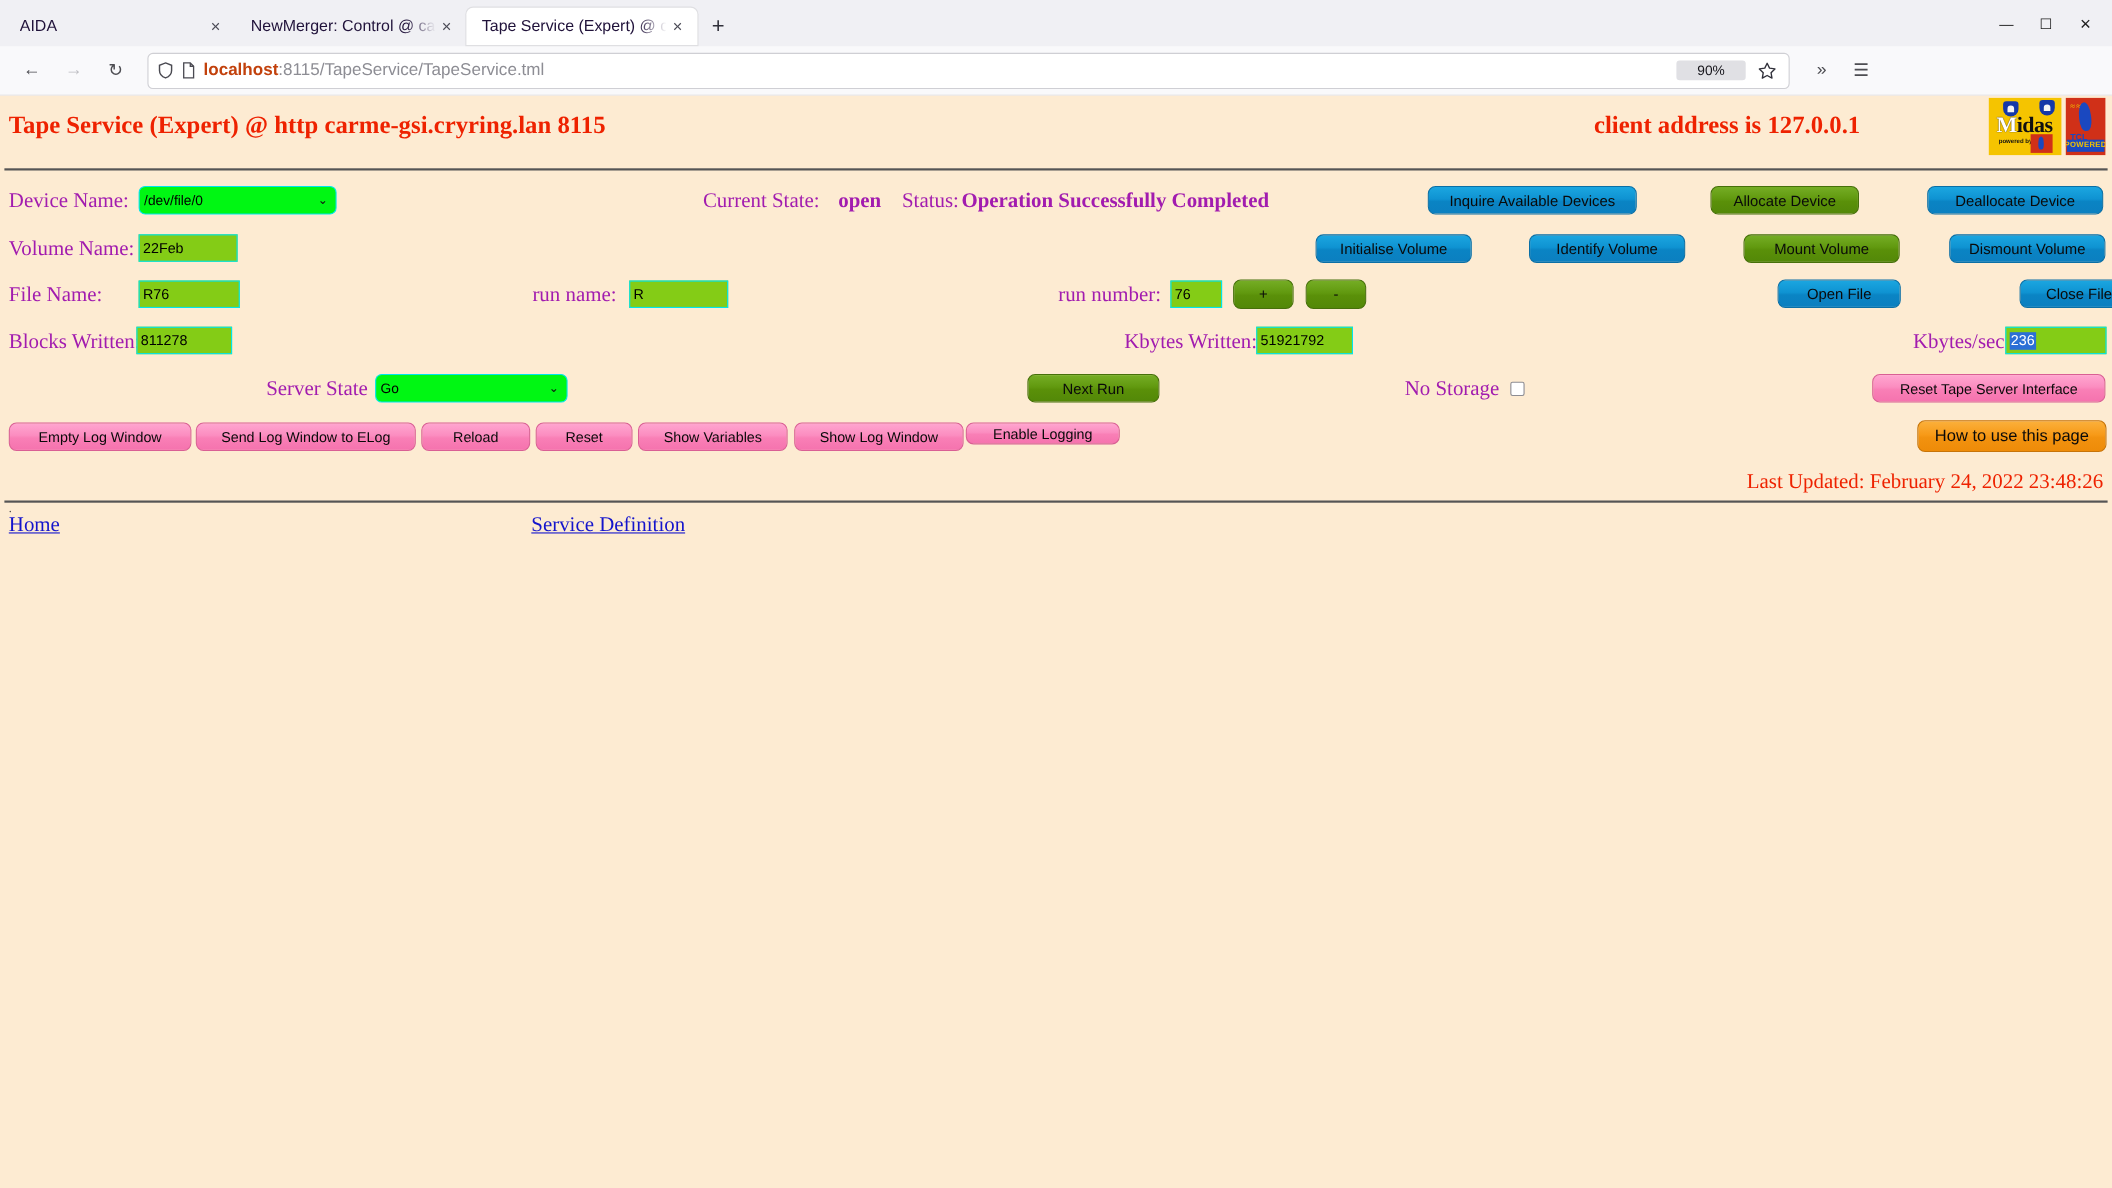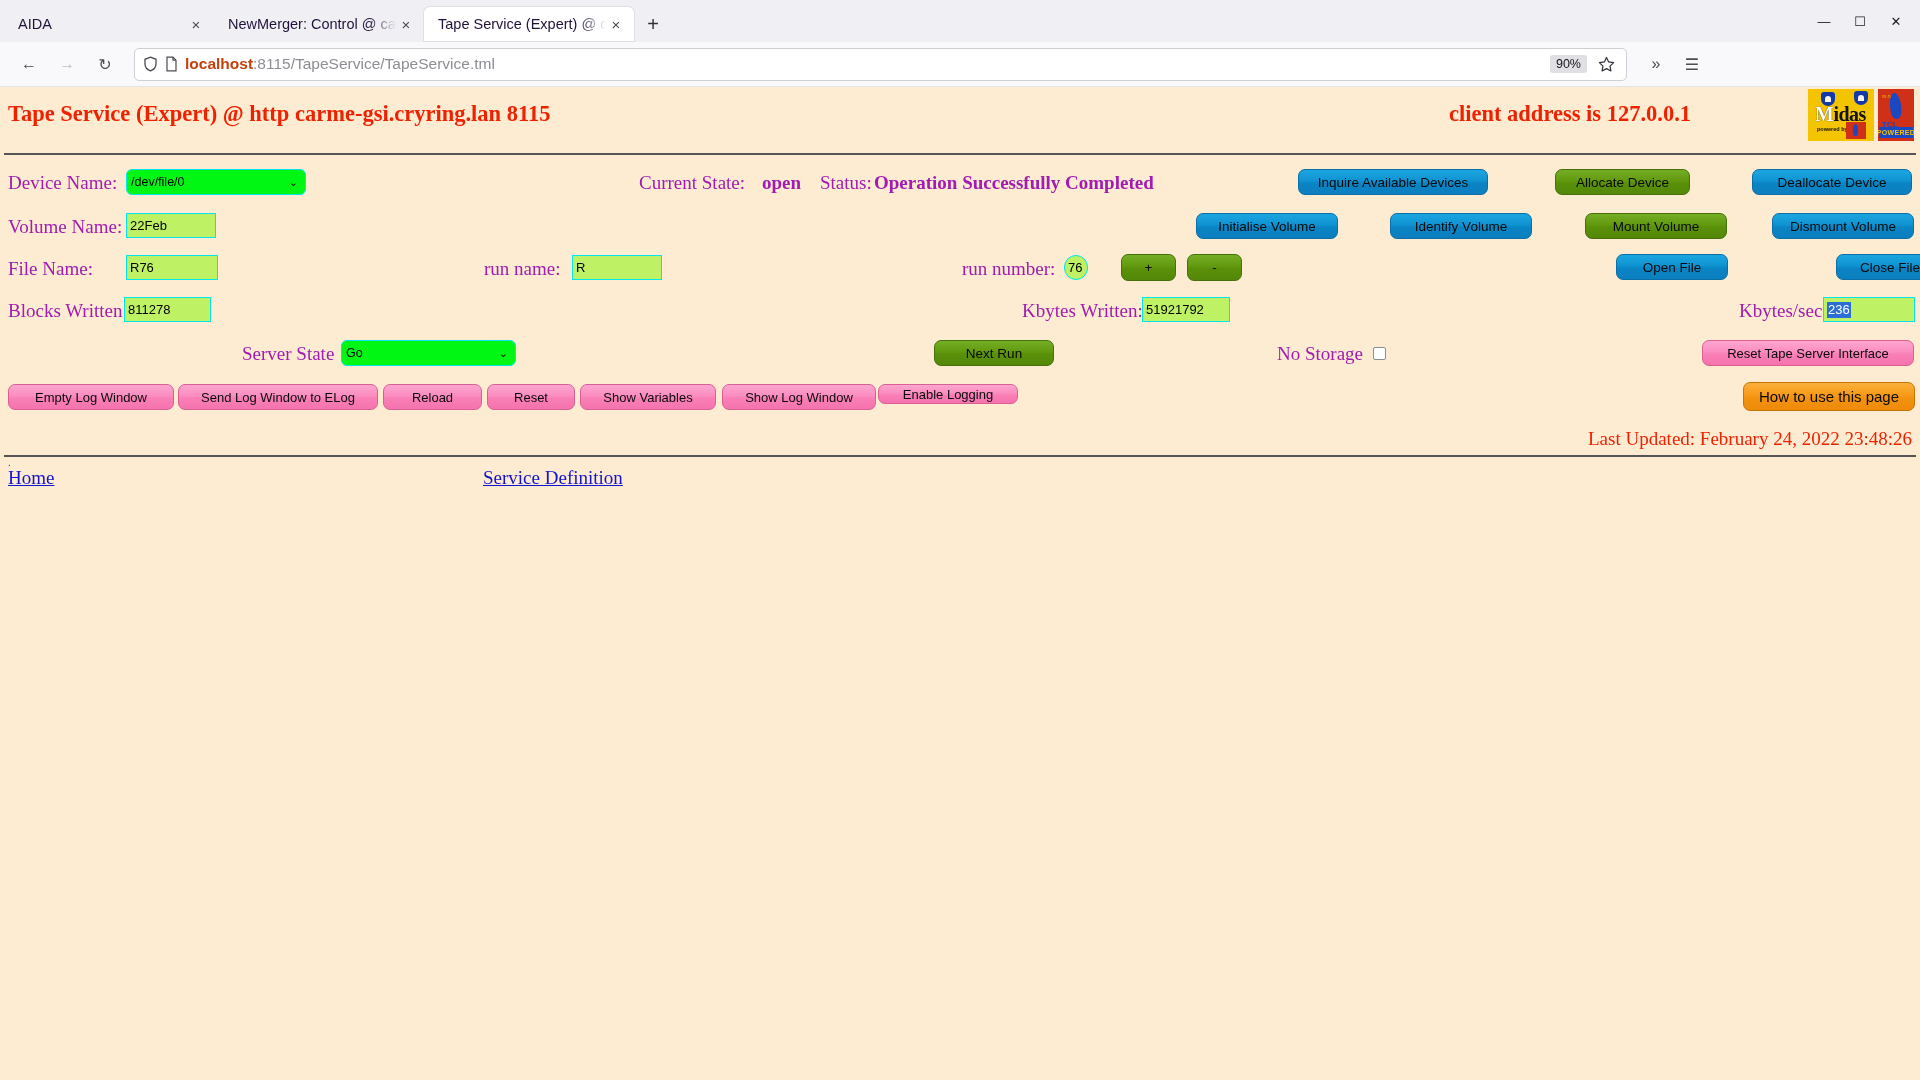--- a/index.html
+++ b/index.html
@@ -93,21 +93,21 @@
     align-items: center;
     padding: 0 8px;
     gap: 7px;
     max-width: 1493px;
   }
   .url-text { font-size: 15.5px; color: #8d8d94; white-space: nowrap; }
   .url-text b { color: #c2410c; font-weight: 600; }
   .zoombadge {
     font-size: 12.5px; color: #15141a;
     background: #e0e0e4; border-radius: 3px;
-    padding: 2px 6px; margin-left: auto;
+    padding: 2px 19px; margin-left: auto;
   }
   .starbtn { width: 24px; height: 24px; display:flex; align-items:center; justify-content:center; color:#30303a; }
   .navright { display: flex; align-items: center; gap: 2px; }
 
   
   .page {
     flex: 1 1 auto;
     background: #fdebd2;
     position: relative;
     font-family: "Liberation Serif", serif;
@@ -193,21 +193,21 @@
     color: #a21caf;
     font-size: 19px;
     font-family: "Liberation Serif", serif;
     white-space: nowrap;
   }
   .val-bold { font-weight: bold; }
 
   input.txt {
     position: absolute;
     border: 1px solid #00e5ee;
-    background: #bef264;
+    background: #84cc16;
     font-family: "Liberation Sans", sans-serif;
     font-size: 13px;
     color: #000;
     height: 25px;
     padding: 0 3px;
     outline: none;
   }
   input.txt.sel { color: #fff; }
   .selwrap { position:absolute; }
   .selwrap input { position: static; }
@@ -407,21 +407,21 @@
       <div class="btn green" style="left:1585px; top:58px; width:142px; height:26px;">Mount Volume</div>
       <div class="btn blue" style="left:1772px; top:58px; width:142px; height:26px;">Dismount Volume</div>
 
       <div class="lbl" style="left:8px; top:103px;">File Name:</div>
       <input class="txt" style="left: 126px; top: 100px; width: 92px;" value="R76">
 
       <div class="lbl" style="left:484px; top:103px;">run name:</div>
       <input class="txt" style="left: 572px; top: 100px; width: 90px;" value="R">
 
       <div class="lbl" style="left:962px; top:103px;">run number:</div>
-      <input class="txt" style="left: 1064px; top: 100px; width: 24px; border-radius: 12px;" value="76">
+      <input class="txt" style="left: 1064px; top: 100px; width: 47px;" value="76">
       <div class="btn green" style="left:1121px; top:99px; width:55px; height:27px;">+</div>
       <div class="btn green" style="left:1187px; top:99px; width:55px; height:27px;">-</div>
 
       <div class="btn blue" style="left:1616px; top:99px; width:112px; height:26px;">Open File</div>
       <div class="btn blue" style="left:1806px; top:99px; width:108px; height:26px;margin-left:30px;">Close File</div>
 
       <div class="lbl" style="left:8px; top:145px;">Blocks Written:</div>
       <input class="txt" style="left: 124px; top: 142px; width: 87px;" value="811278">
 
       <div class="lbl" style="left:1022px; top:145px;">Kbytes Written:</div>

